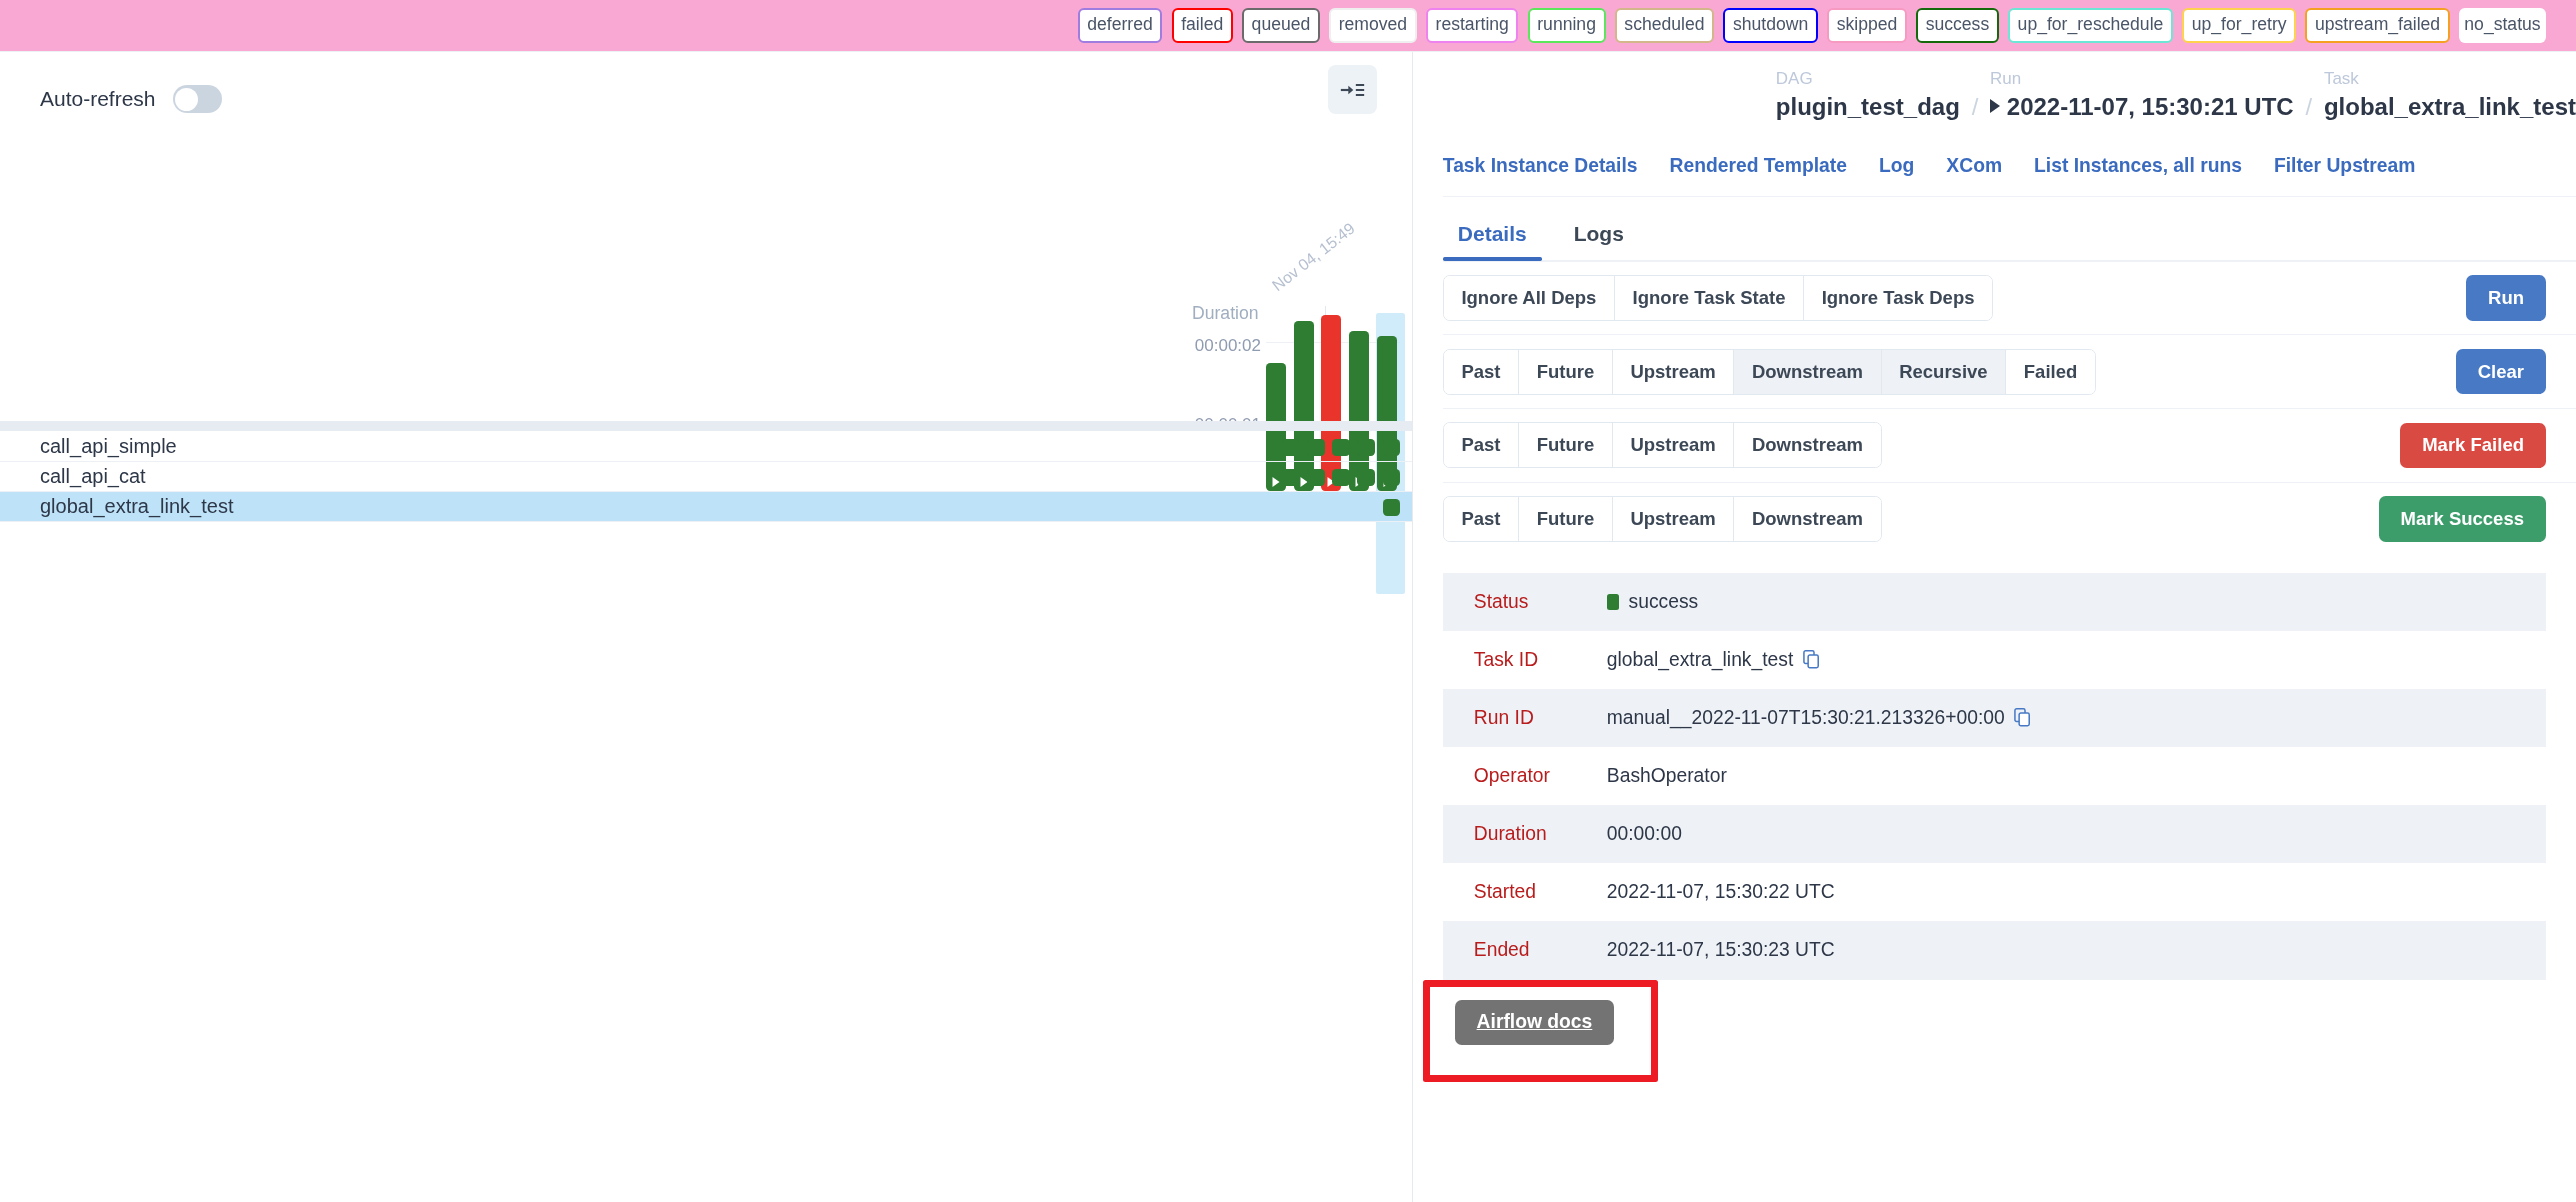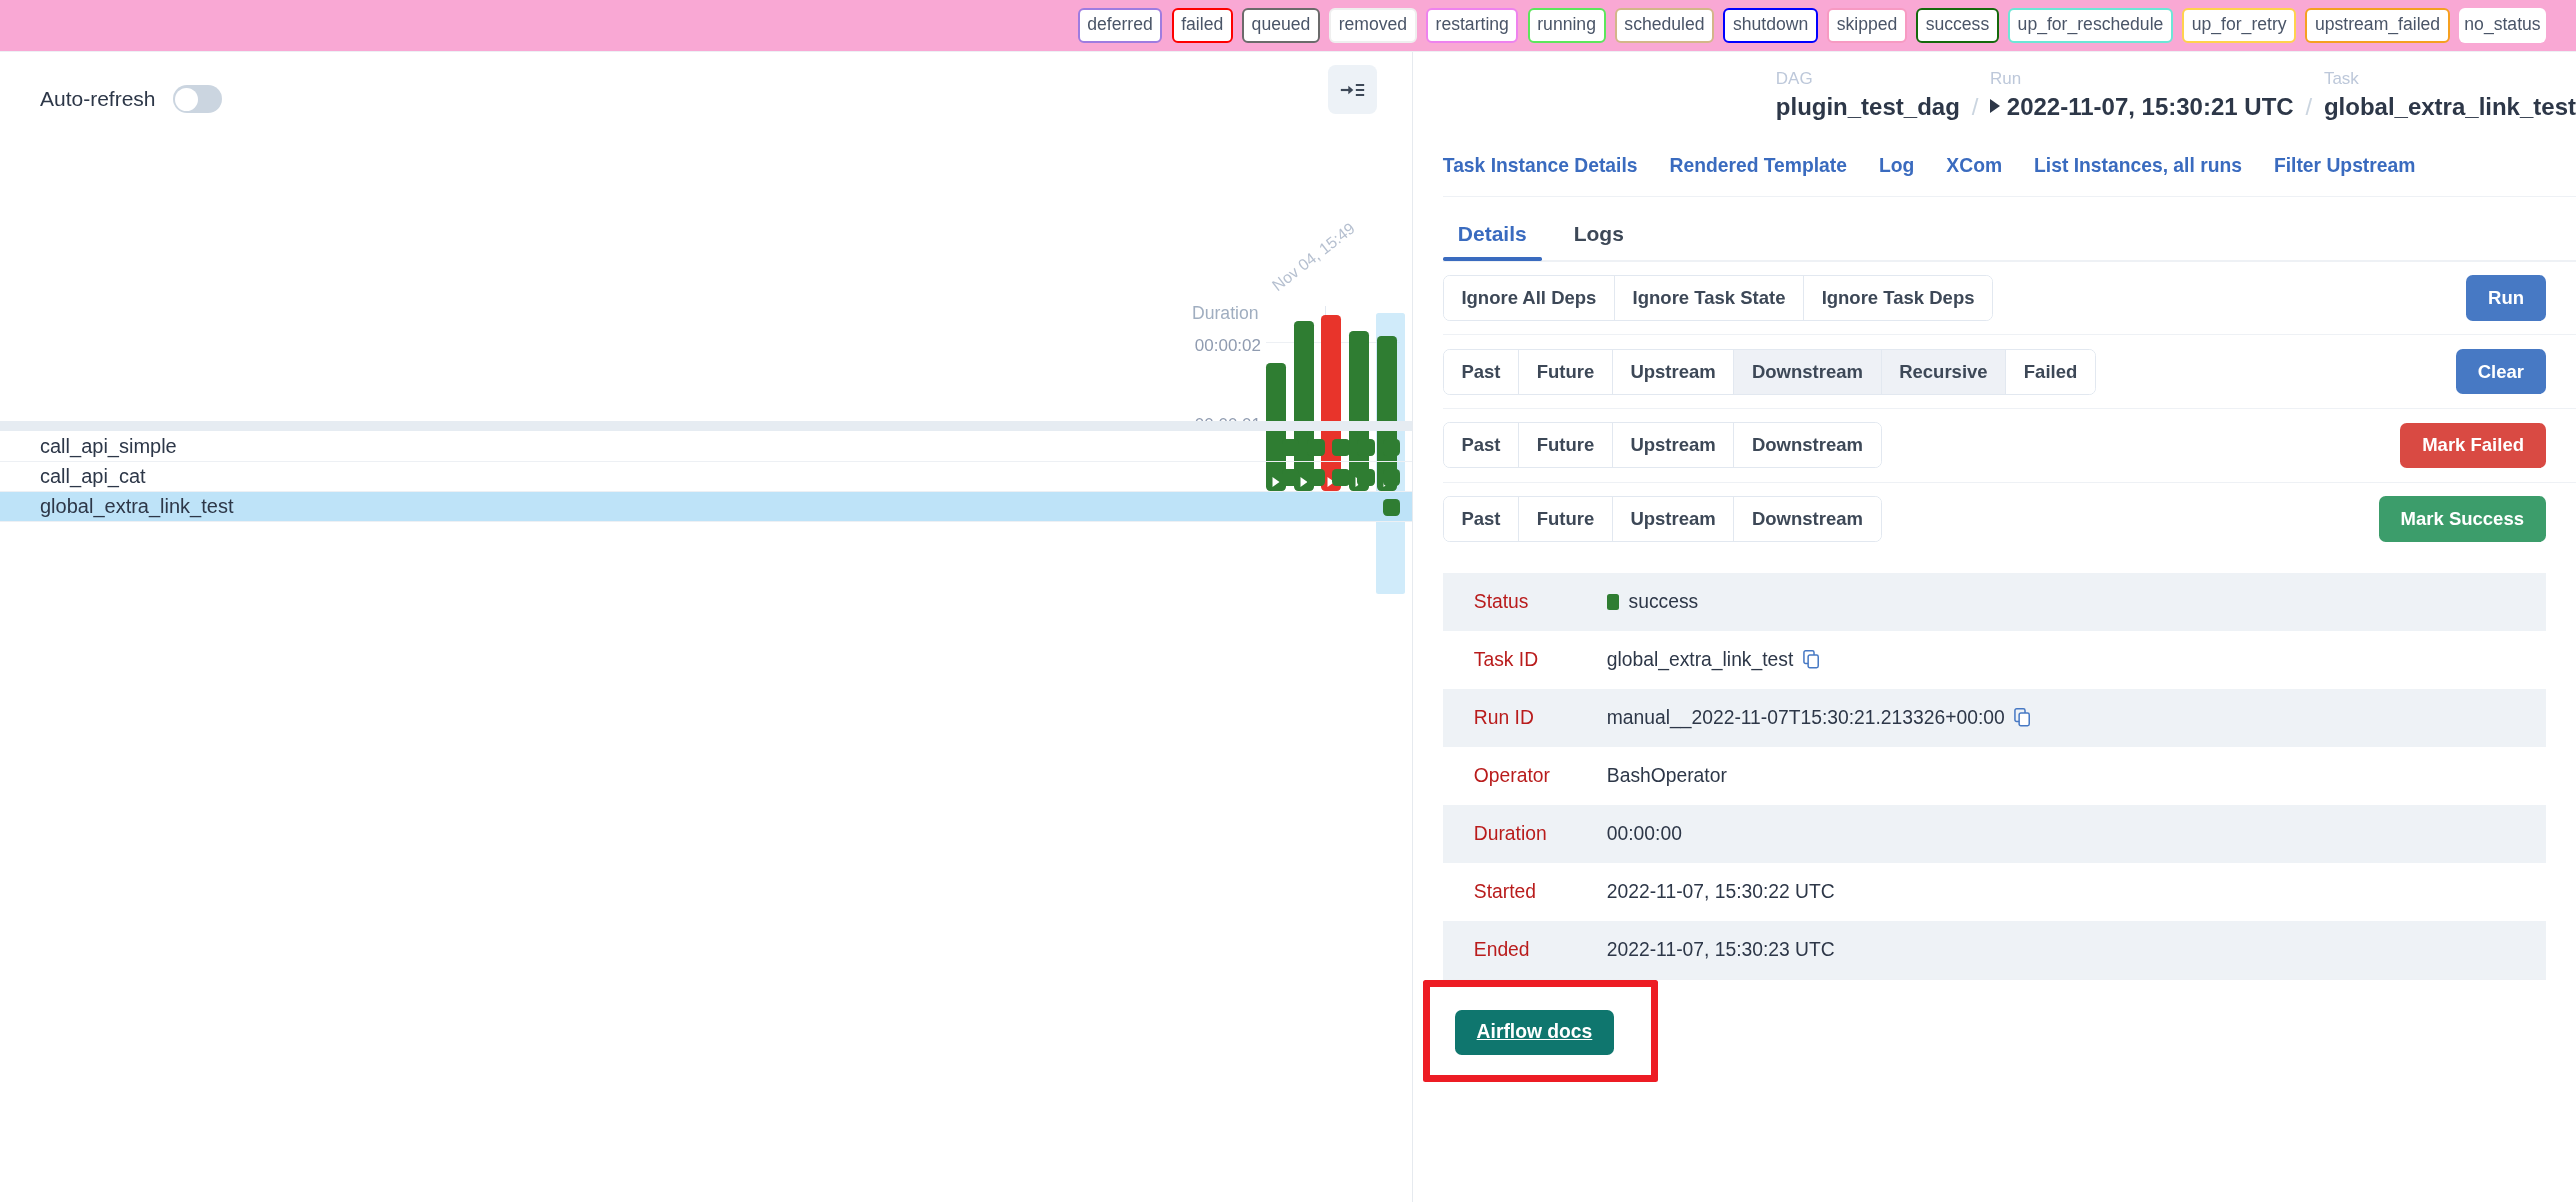--- a/index.html
+++ b/index.html
@@ -195,22 +195,22 @@
 
   
   #docs-wrap { position: relative; margin-top: 10px; }
   #docs-highlight {
     position: absolute; left: -20px; top: -10px;
     width: 235px; height: 102px;
     border: 7.6px solid #ed1c24; border-radius: 2.5px;
     pointer-events: none;
   }
   #docs-button {
-    display: inline-block; margin-left: 11.8px; margin-top: 20px;
-    background: #0f766e; color: #fff;
+    display: inline-block; margin-left: 11.8px; margin-top: 10px;
+    background: #737373; color: #fff;
     font-size: 19.3px; font-weight: bold; text-decoration: underline;
     padding: 11.8px 22px; border-radius: 6.7px; cursor: pointer;
   }
   #docs-divider { border-top: 0.8px solid #eef1f5; margin-right: 30px; }
 </style>
 </head>
 <body>
 
 <div id="legend-bar">
     <div class="legend-chip" style="border-color: rgb(158, 124, 224);">deferred</div>

